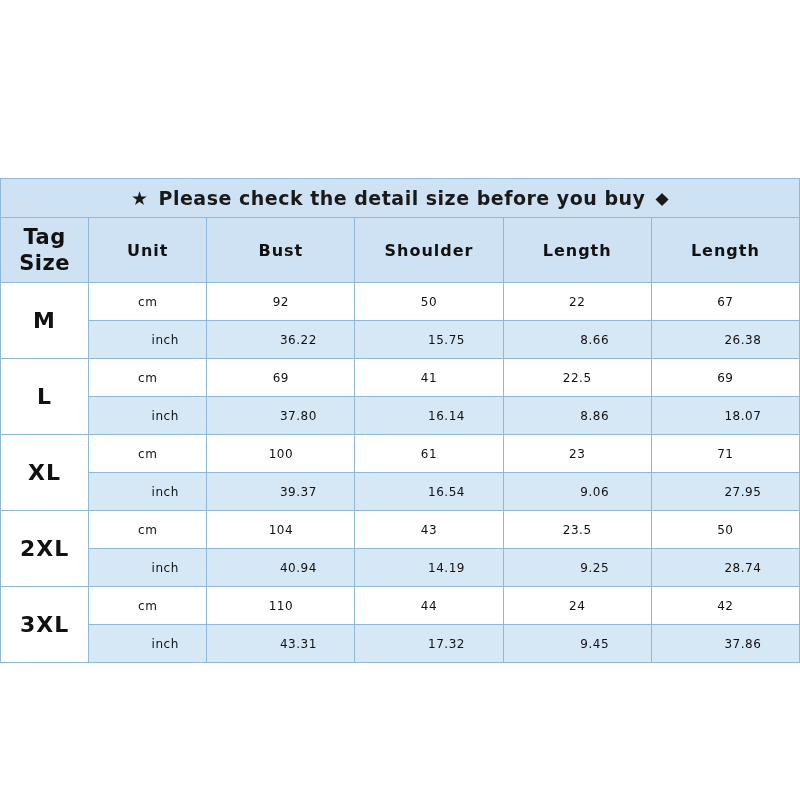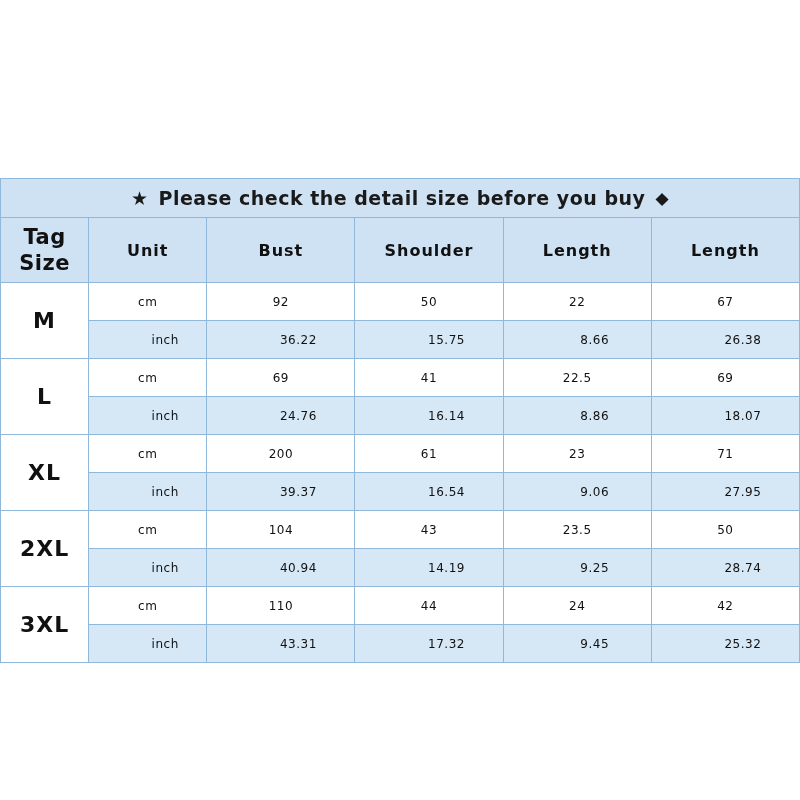--- a/index.html
+++ b/index.html
@@ -153,30 +153,30 @@
         <tr class="row-cm">
           <td class="size-label" rowspan="2">L</td>
           <td class="unit">cm</td>
           <td class="val">69</td>
           <td class="val">41</td>
           <td class="val">22.5</td>
           <td class="val">69</td>
         </tr>
         <tr class="row-in">
           <td class="unit">inch</td>
-          <td class="val">24.76</td>
+          <td class="val">37.80</td>
           <td class="val">16.14</td>
           <td class="val">8.86</td>
           <td class="val">18.07</td>
         </tr>
 
         <tr class="row-cm">
           <td class="size-label" rowspan="2">XL</td>
           <td class="unit">cm</td>
-          <td class="val">200</td>
+          <td class="val">100</td>
           <td class="val">61</td>
           <td class="val">23</td>
           <td class="val">71</td>
         </tr>
         <tr class="row-in">
           <td class="unit">inch</td>
           <td class="val">39.37</td>
           <td class="val">16.54</td>
           <td class="val">9.06</td>
           <td class="val">27.95</td>
@@ -204,18 +204,18 @@
           <td class="val">110</td>
           <td class="val">44</td>
           <td class="val">24</td>
           <td class="val">42</td>
         </tr>
         <tr class="row-in">
           <td class="unit">inch</td>
           <td class="val">43.31</td>
           <td class="val">17.32</td>
           <td class="val">9.45</td>
-          <td class="val">25.32</td>
+          <td class="val">37.86</td>
         </tr>
       </tbody>
     </table>
   </div>
 </div>
 
 </body></html>

